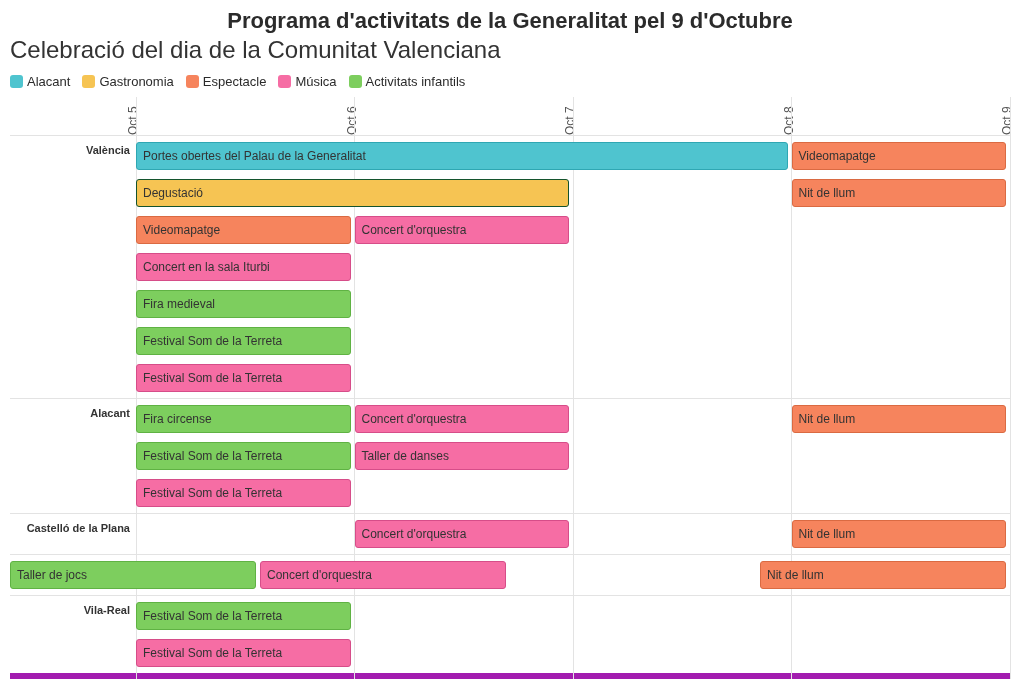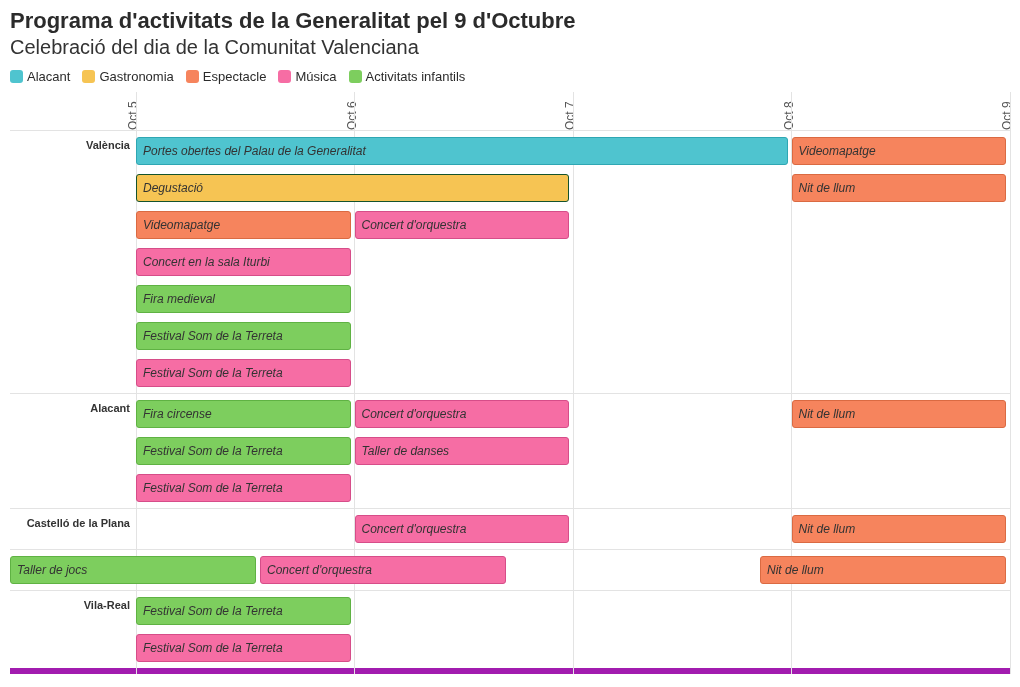--- a/index.html
+++ b/index.html
@@ -7,41 +7,41 @@
     --c-gastro: #F6C453;
     --c-espec:  #F6845D;
     --c-musica: #F66DA4;
     --c-activ:  #7DCE5E;
     --row-label-w: 126px;
     --bar-h: 28px;
     --bar-gap: 9px;
   }
   html,body{margin:0;padding:0;font-family:Verdana, Geneva, sans-serif;color:#2b2b2b;background:#fff;}
   .wrap{width:1000px;margin:0 auto;padding:8px 10px 20px;}
-  h1{font-size:22px;font-weight:700;margin:0;}
-  h2{font-size:20px;font-weight:400;margin:2px 0 10px;color:#333;}
+  h1{font-size:22px;font-weight:700;margin:0;text-align:center;}
+  h2{font-size:24px;font-weight:400;margin:2px 0 10px;color:#333;}
   .legend{display:flex;gap:12px;align-items:center;font-size:13px;margin-bottom:8px;}
   .lg-item{display:inline-flex;align-items:center;gap:4px;}
   .swatch{width:13px;height:13px;border-radius:3px;display:inline-block;}
   .sw-visita{background:var(--c-visita);}
   .sw-gastro{background:var(--c-gastro);}
   .sw-espec{background:var(--c-espec);}
   .sw-musica{background:var(--c-musica);}
   .sw-activ{background:var(--c-activ);}
   .chart{position:relative;}
   .timeline-hdr{position:relative;height:38px;}
   .tick{position:absolute;bottom:0;font-size:12px;color:#555;transform-origin:left bottom;transform:rotate(-90deg);white-space:nowrap;}
   .rows{}
   .row{display:flex;border-top:1px solid #e3e3e3;}
   .row:last-child{border-bottom:6px solid #a21caf;}
   .row-label{width:var(--row-label-w);flex:0 0 var(--row-label-w);text-align:right;padding:8px 6px 0 0;font-size:11px;font-weight:700;color:#333;box-sizing:border-box;}
   .row-body{flex:1 1 auto;position:relative;padding:6px 0 6px;}
   .lane{position:relative;height:var(--bar-h);margin:0 0 var(--bar-gap);}
   .lane:last-child{margin-bottom:0;}
-  .bar{position:absolute;top:0;height:100%;border-radius:3px;display:flex;align-items:center;padding-left:6px;font-size:12px;color:#333;box-sizing:border-box;overflow:hidden;white-space:nowrap;font-style:italic;}
+  .bar{position:absolute;top:0;height:100%;border-radius:3px;display:flex;align-items:center;padding-left:6px;font-size:12px;color:#333;box-sizing:border-box;overflow:hidden;white-space:nowrap;}
   .cat-Visita{background:var(--c-visita);border:1px solid #2fa7b3;}
   .cat-Gastronomia{background:var(--c-gastro);border:1px solid #14532d;}
   .cat-Espectacle{background:var(--c-espec);border:1px solid #da6a42;}
   .cat-Música{background:var(--c-musica);border:1px solid #d64d89;}
   .cat-Activitats{background:var(--c-activ);border:1px solid #5fb243;}
   .grid{position:absolute;left:var(--row-label-w);right:0;top:0;bottom:0;pointer-events:none;}
   .vline{position:absolute;top:0;bottom:0;border-left:1px solid #e3e3e3;}
 </style>
 </head>
 <body>

